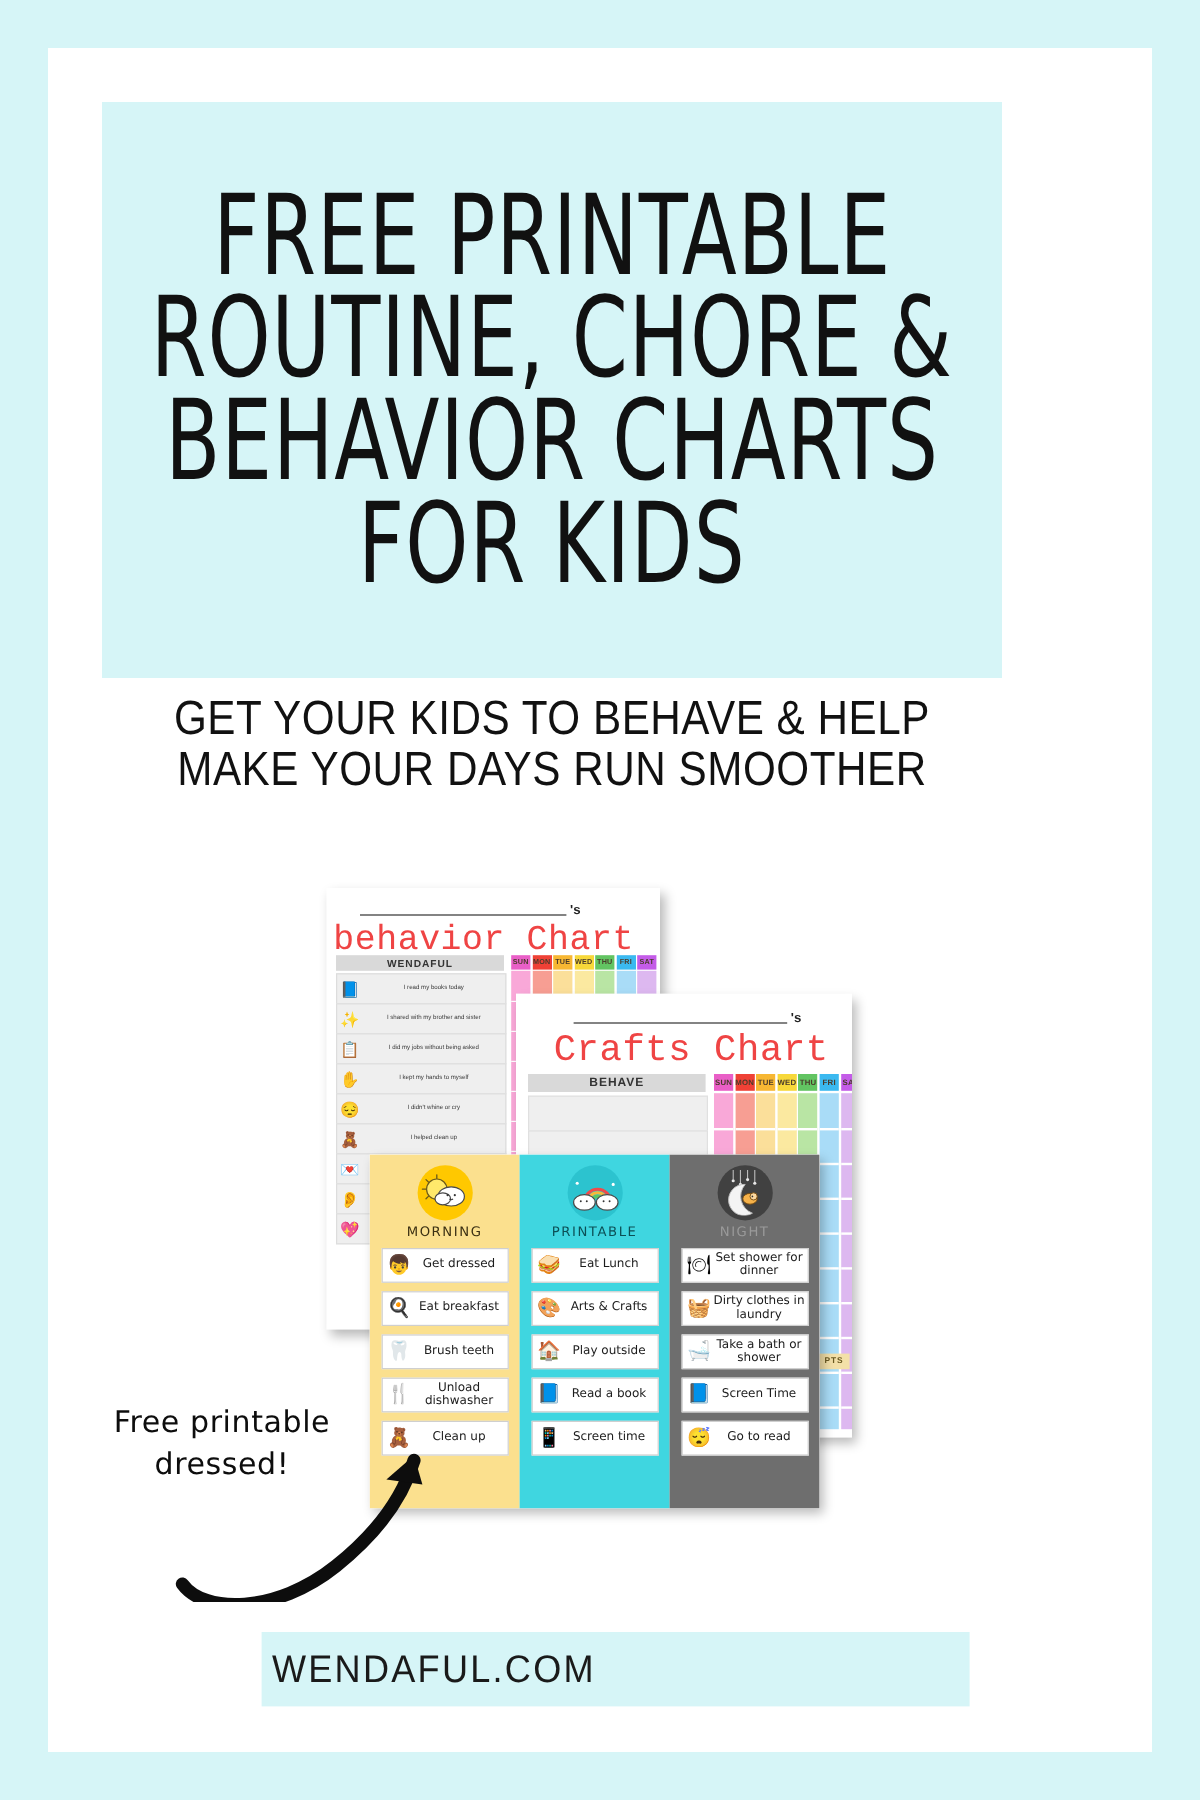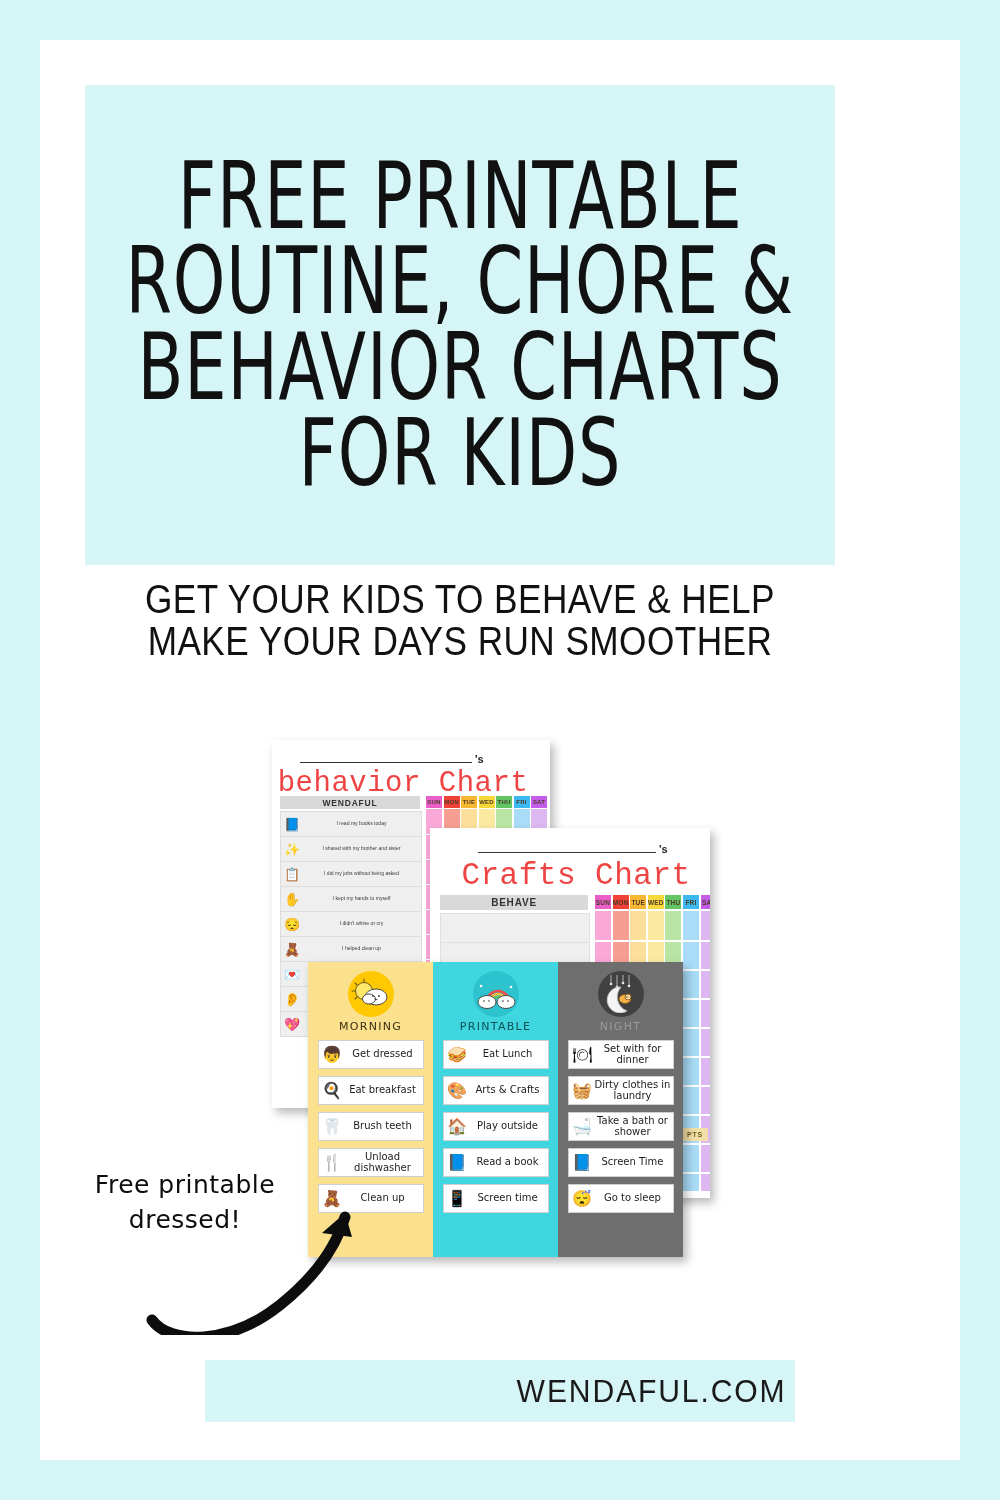--- a/index.html
+++ b/index.html
@@ -159,22 +159,22 @@
   .handwrite{
     position:absolute;left:60px;top:1168px;width:250px;
     text-align:center;font-family:"DejaVu Sans",sans-serif;
     font-size:25px;color:#0d0d0d;line-height:1.38;
     letter-spacing:0.5px;
   }
   .arrow-svg{position:absolute;left:140px;top:1195px;}
 
   
   .footer-band{
-    position:absolute;left:205px;top:1360px;width:590px;height:62px;
-    background:#d6f5f7;display:flex;align-items:center;justify-content:flex-end;
+    position:absolute;left:218px;top:1360px;width:590px;height:62px;
+    background:#d6f5f7;display:flex;align-items:center;justify-content:flex-start;
   }
   .footer-text{
     font-family:"Liberation Sans Narrow","Liberation Sans",sans-serif;
     font-size:32px;letter-spacing:2px;color:#1a1a1a;
     transform:scaleX(0.94);
   }
 </style>
 </head>
 <body>
 
@@ -535,37 +535,37 @@
           <path d="M20 12 a13 13 0 1 0 6 24 a15 15 0 0 1 -6 -24 z" fill="#f4f4f4" stroke="#bbb" stroke-width="0.8"></path>
           <ellipse cx="24" cy="24" rx="6" ry="4.5" fill="#f6b24a" stroke="#7a4e12" stroke-width="0.8"></ellipse>
           <circle cx="27" cy="22" r="3" fill="#fdd9a0" stroke="#7a4e12" stroke-width="0.8"></circle>
           <circle cx="26" cy="22" r="0.7" fill="#333"></circle>
         </svg>
       </div>
       <div class="rc-title n">NIGHT</div>
       <div class="rc-items" id="items-night">
           <div class="rc-item">
             <div class="rc-item-ico">🍽</div>
-            <div class="rc-item-txt">Set with for dinner</div>
+            <div class="rc-item-txt">Set shower for dinner</div>
           </div>
           <div class="rc-item">
             <div class="rc-item-ico">🧺</div>
             <div class="rc-item-txt">Dirty clothes in laundry</div>
           </div>
           <div class="rc-item">
             <div class="rc-item-ico">🛁</div>
             <div class="rc-item-txt">Take a bath or shower</div>
           </div>
           <div class="rc-item">
             <div class="rc-item-ico">📘</div>
             <div class="rc-item-txt">Screen Time</div>
           </div>
           <div class="rc-item">
             <div class="rc-item-ico">😴</div>
-            <div class="rc-item-txt">Go to sleep</div>
+            <div class="rc-item-txt">Go to read</div>
           </div>
         </div>
     </div>
   </div>
 </div>
 
 <div class="handwrite">
   <div>Free printable</div>
   <div>dressed!</div>
 </div>

